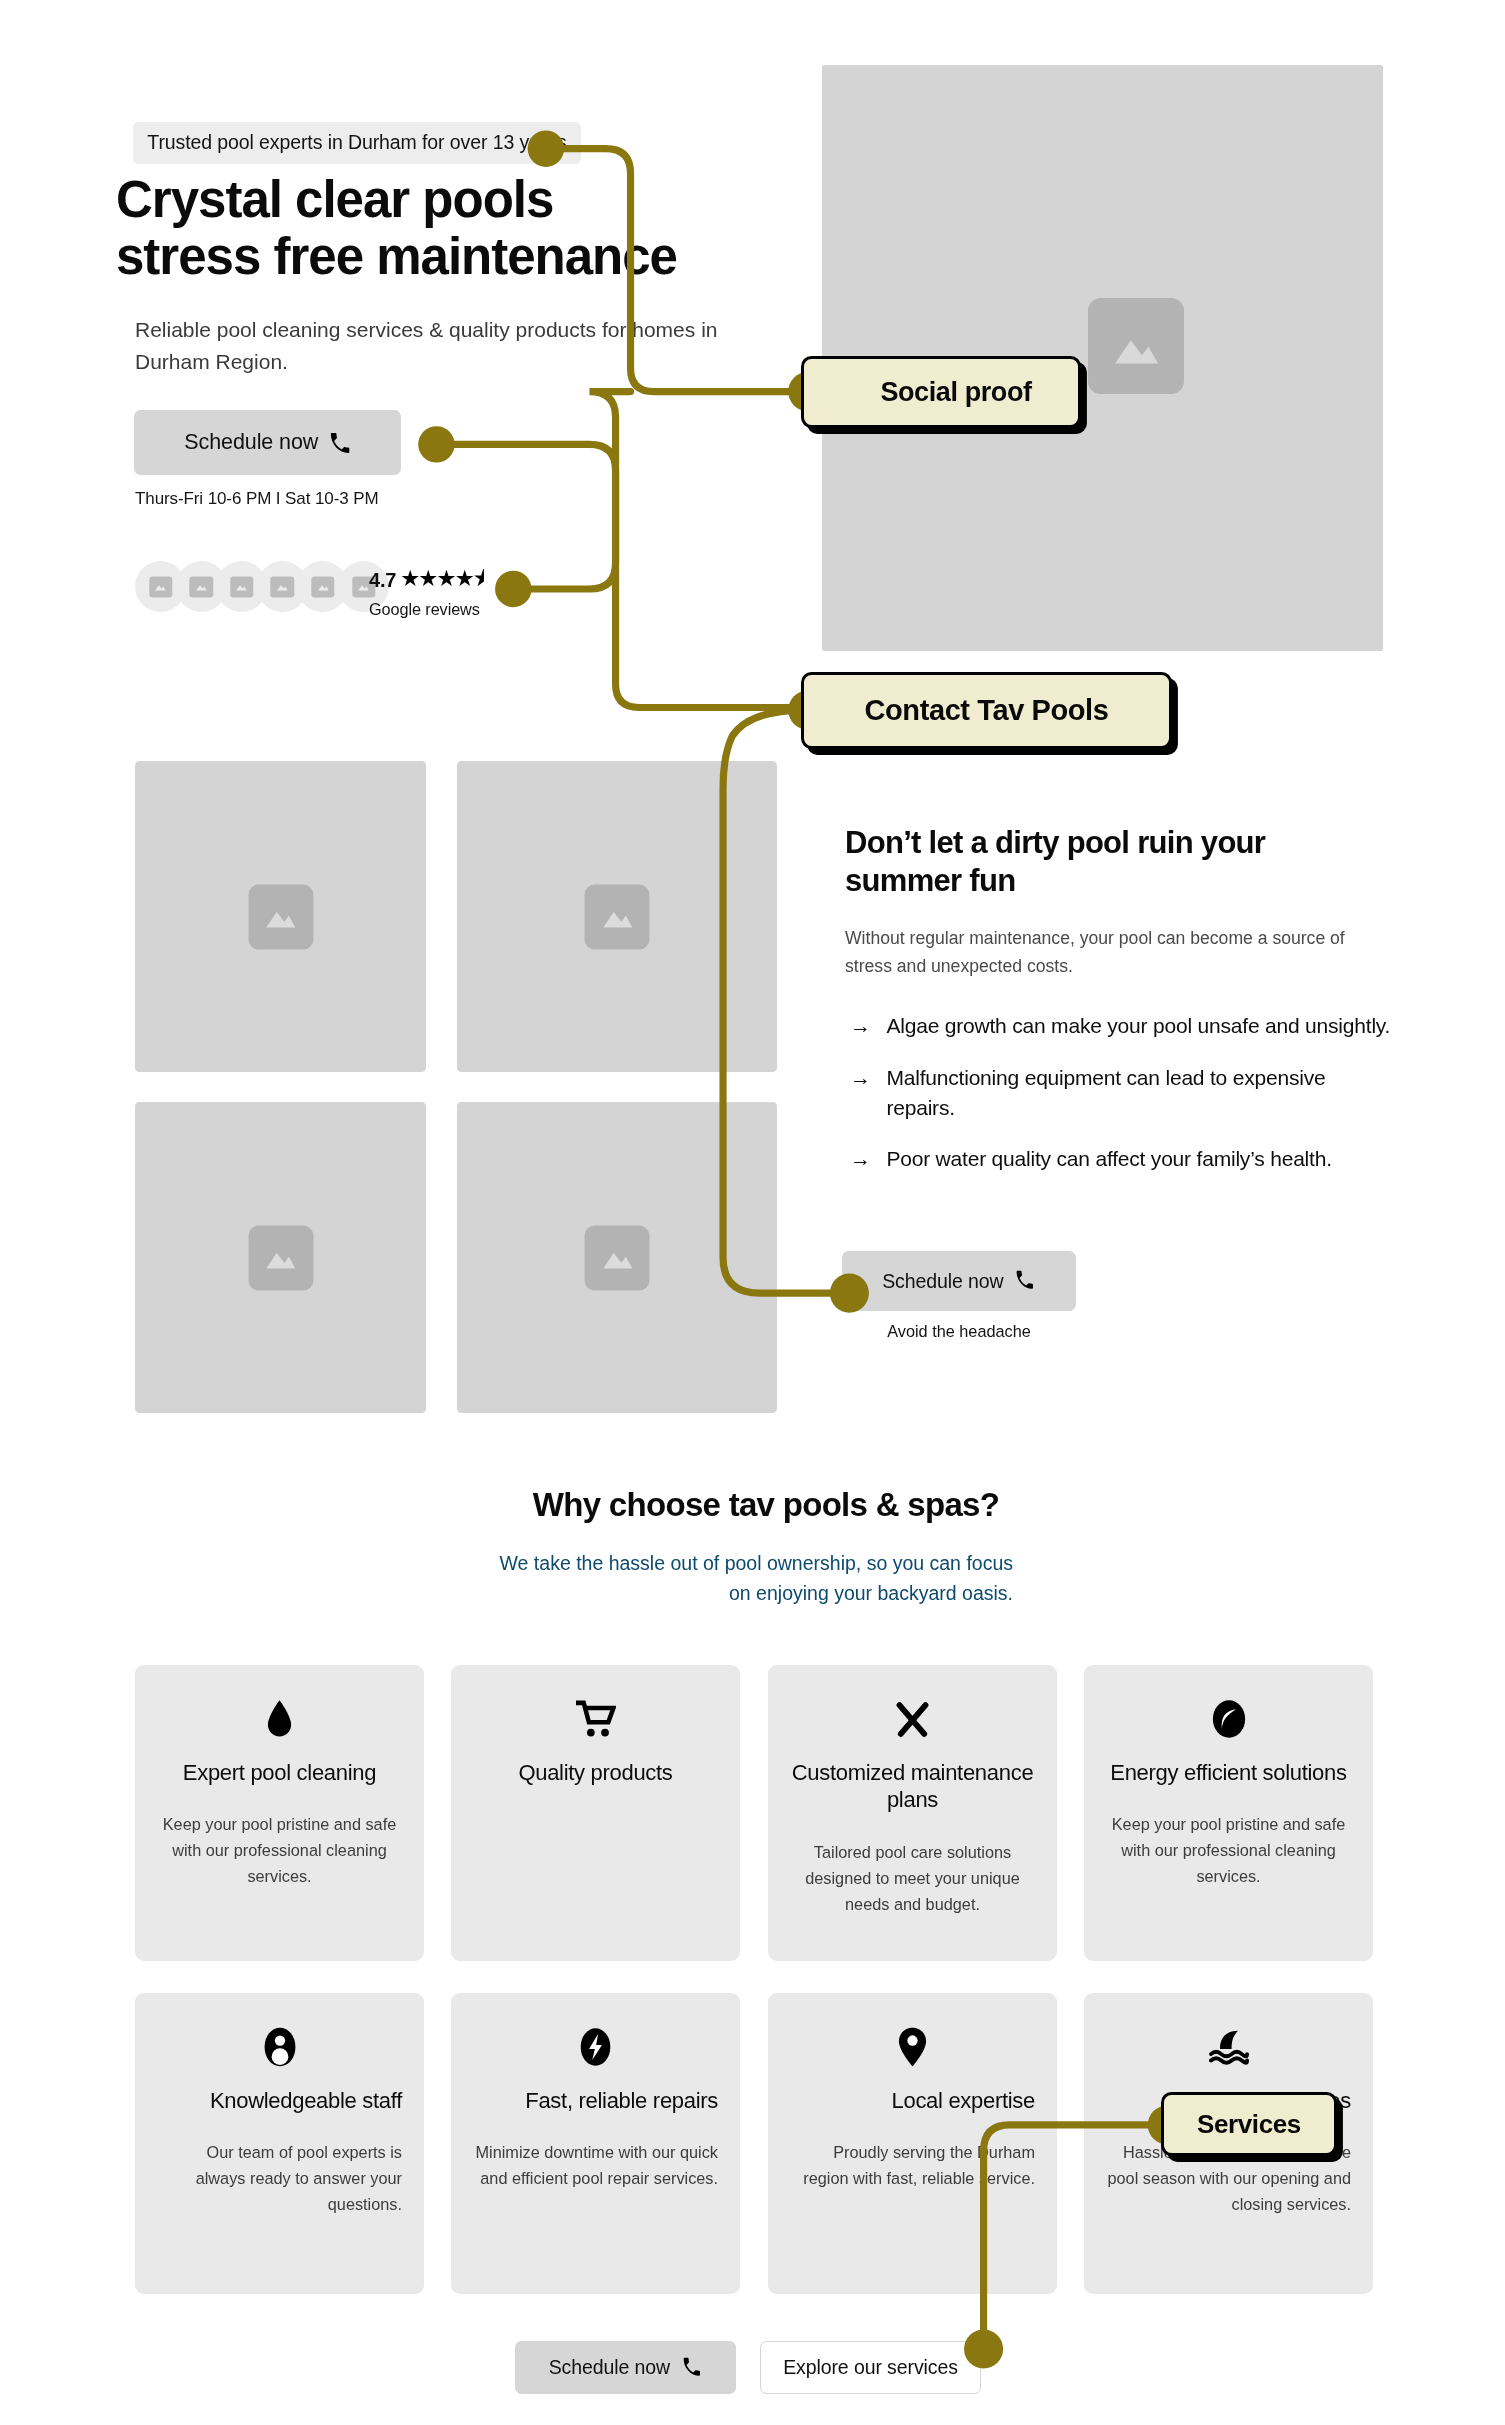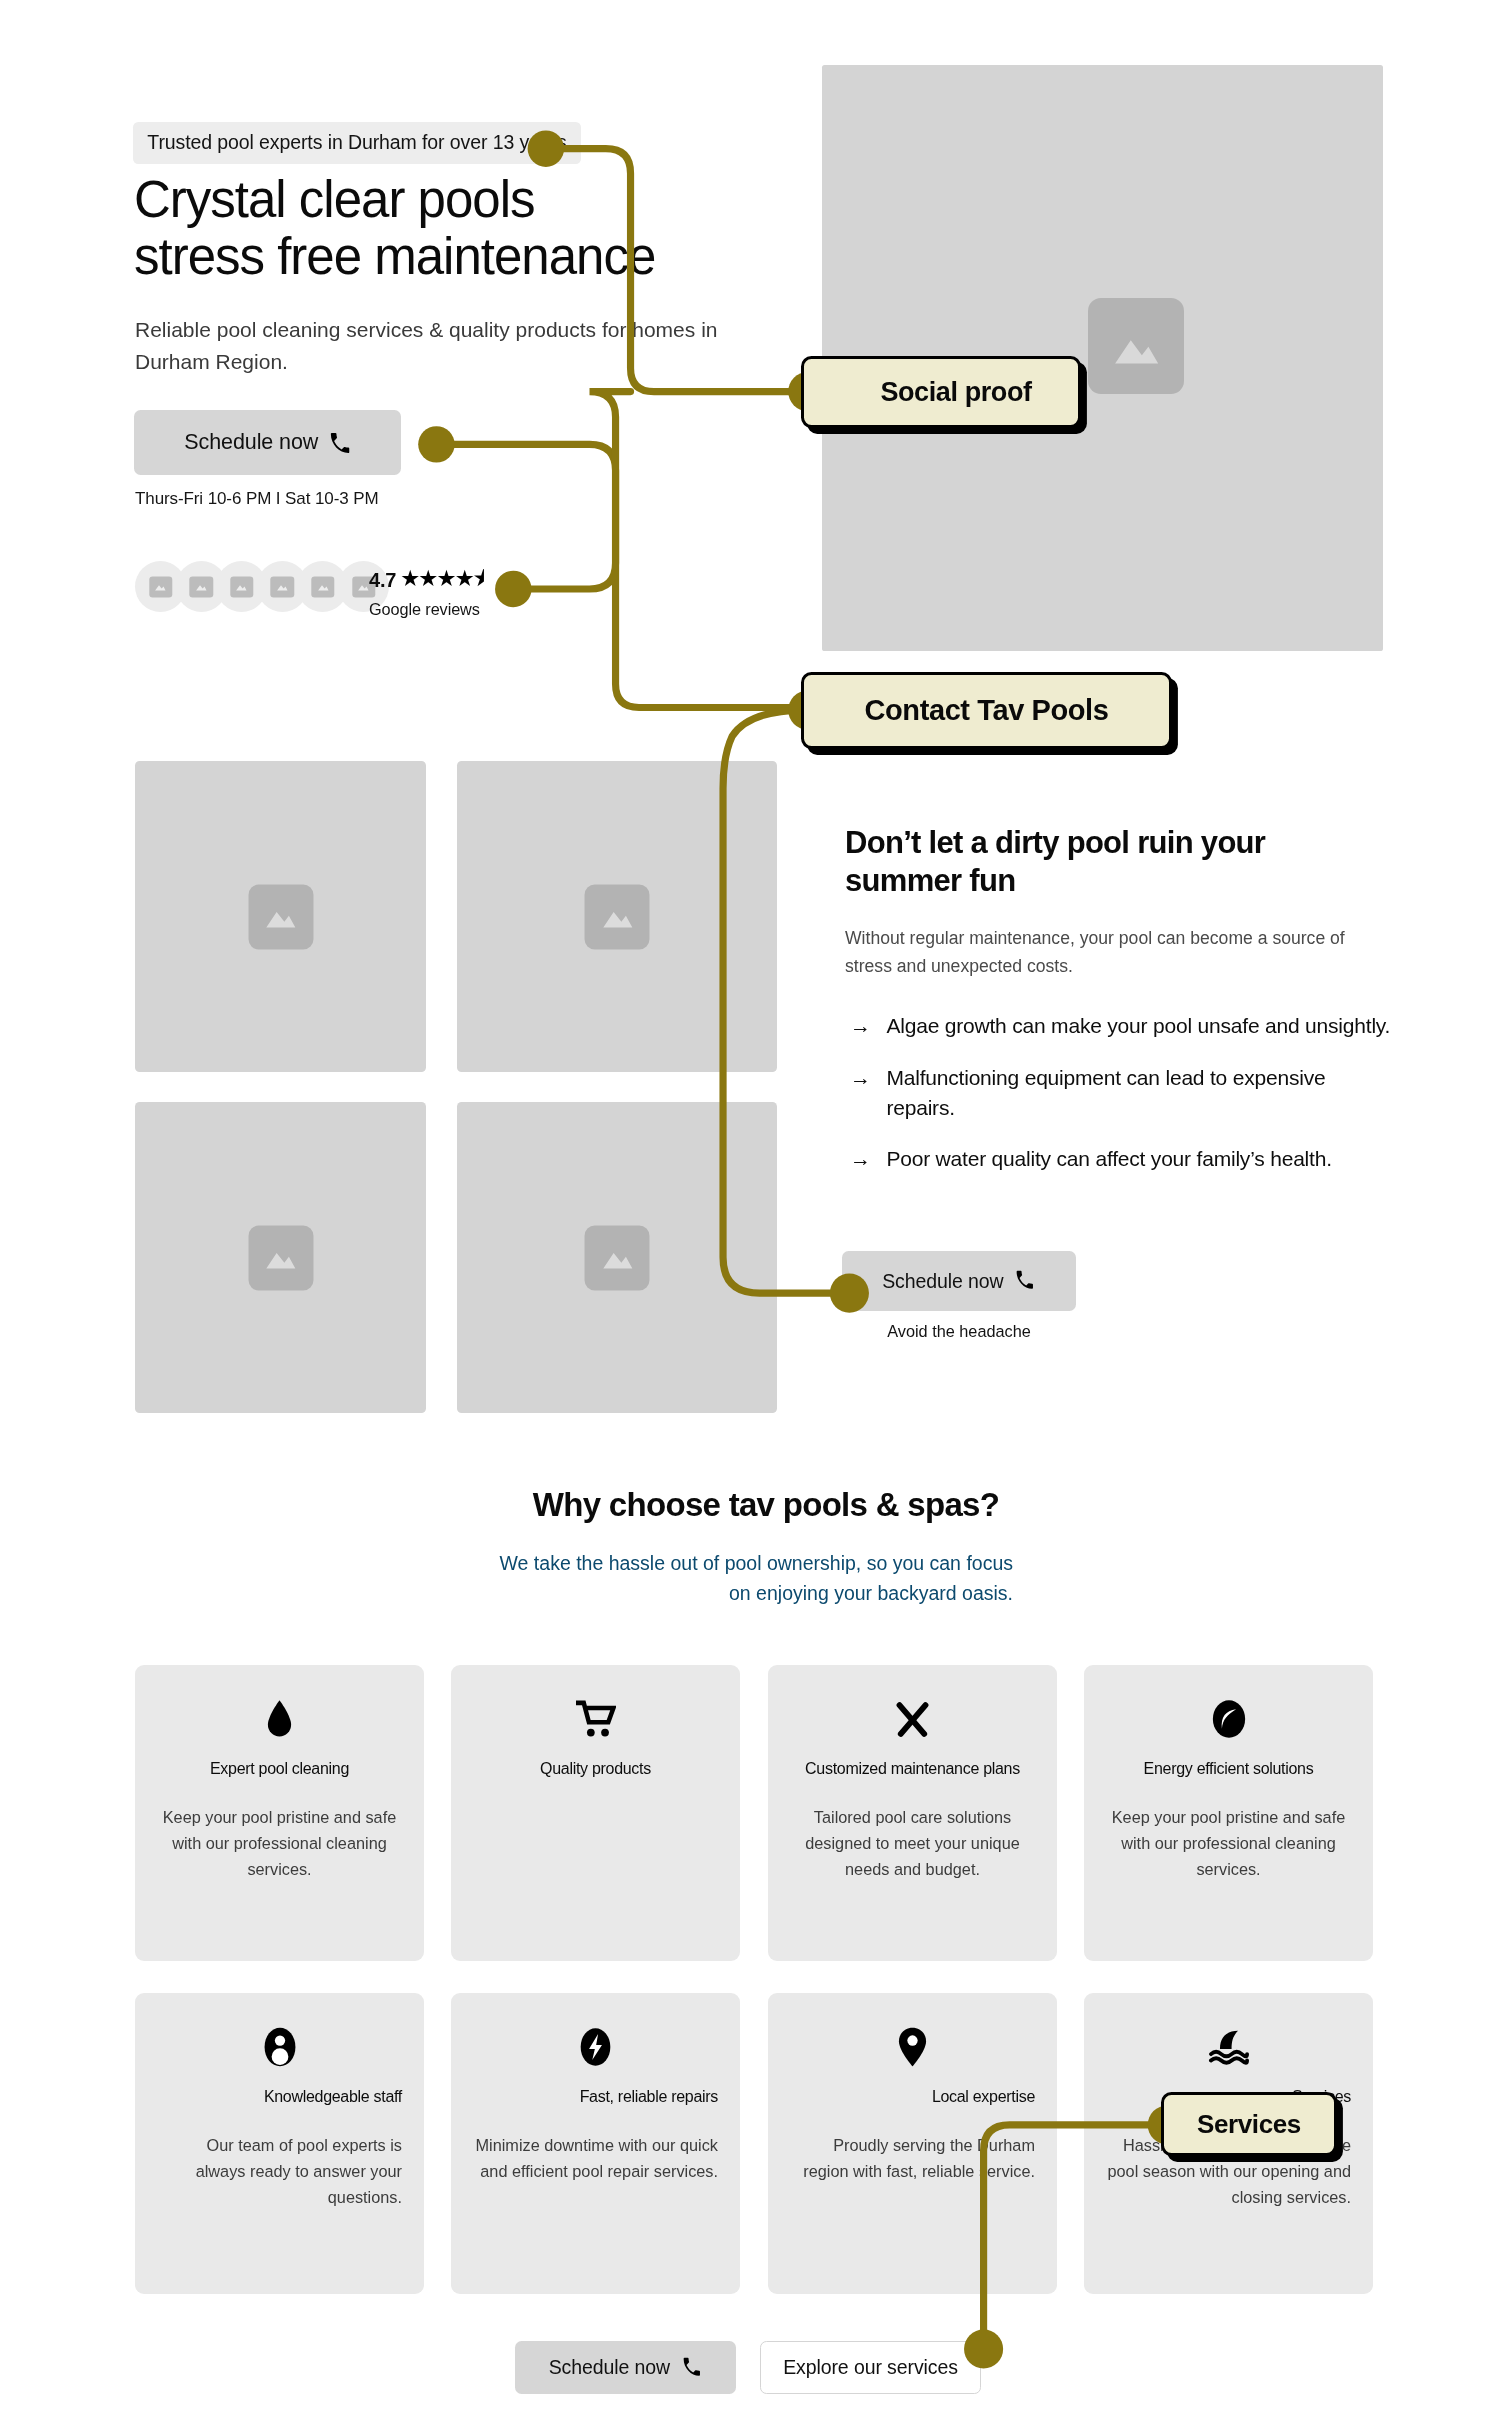--- a/index.html
+++ b/index.html
@@ -53,25 +53,25 @@
     border-radius: 5.2px;
     padding: 9px 14.3px 10.4px 14.3px;
     font-size: 19.5px;
     letter-spacing: -0.1px;
     color: #141414;
     white-space: nowrap;
     z-index: 10;
   }
   .hero-h1 {
     position: absolute;
-    left: 134px; top: 171px;
+    left: 116px; top: 171px;
     width: 651px;
     font-size: 51px;
     line-height: 1.12;
-    font-weight: 400;
+    font-weight: 700;
     letter-spacing: -1px;
     color: #0b0b0b;
     z-index: 10;
   }
   .hero-sub {
     position: absolute;
     left: 135px; top: 314px;
     width: 599px;
     font-size: 21px;
     line-height: 1.5;
@@ -223,21 +223,21 @@
     position: absolute;
     background: #e9e9e9;
     border-radius: 9px;
     padding: 30px 22px 22px 22px;
     text-align: center;
     z-index: 6;
   }
   .card .c-icon { height: 48px; display: flex; align-items: center; justify-content: center; }
   .card .c-title {
     margin-top: 15.6px;
-    font-size: 16px; line-height: 1.26; font-weight: 400;
+    font-size: 22px; line-height: 1.26; font-weight: 400;
     color: #0c0c0c; letter-spacing: -0.3px;
   }
   .card .c-desc {
     margin-top: 25px;
     font-size: 16.3px; line-height: 1.6; color: #3c3c3c;
   }
 
   .r1 { top: 1665px; height: 296px; }
   .r2 { top: 1993px; height: 301px; text-align: right; }
   .col1 { left: 135px;  width: 289px; }

